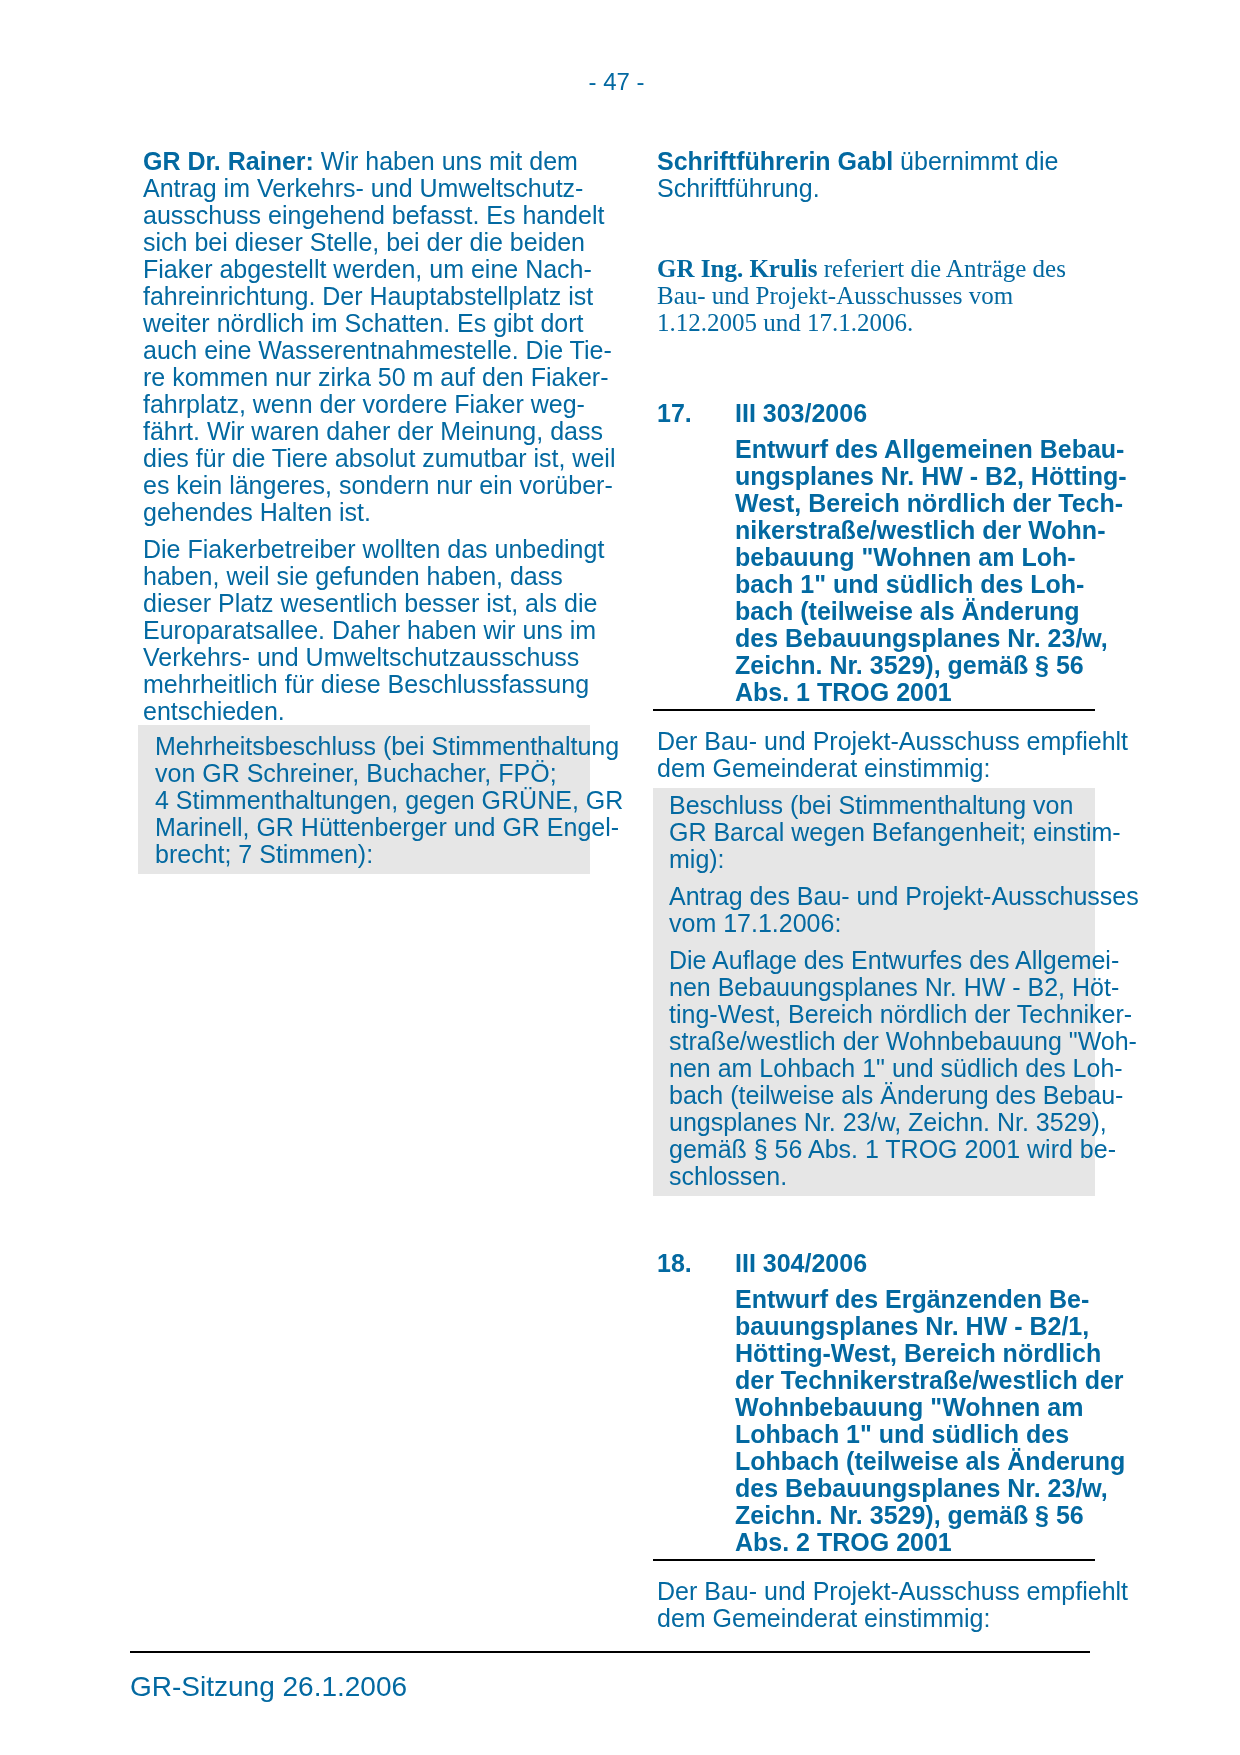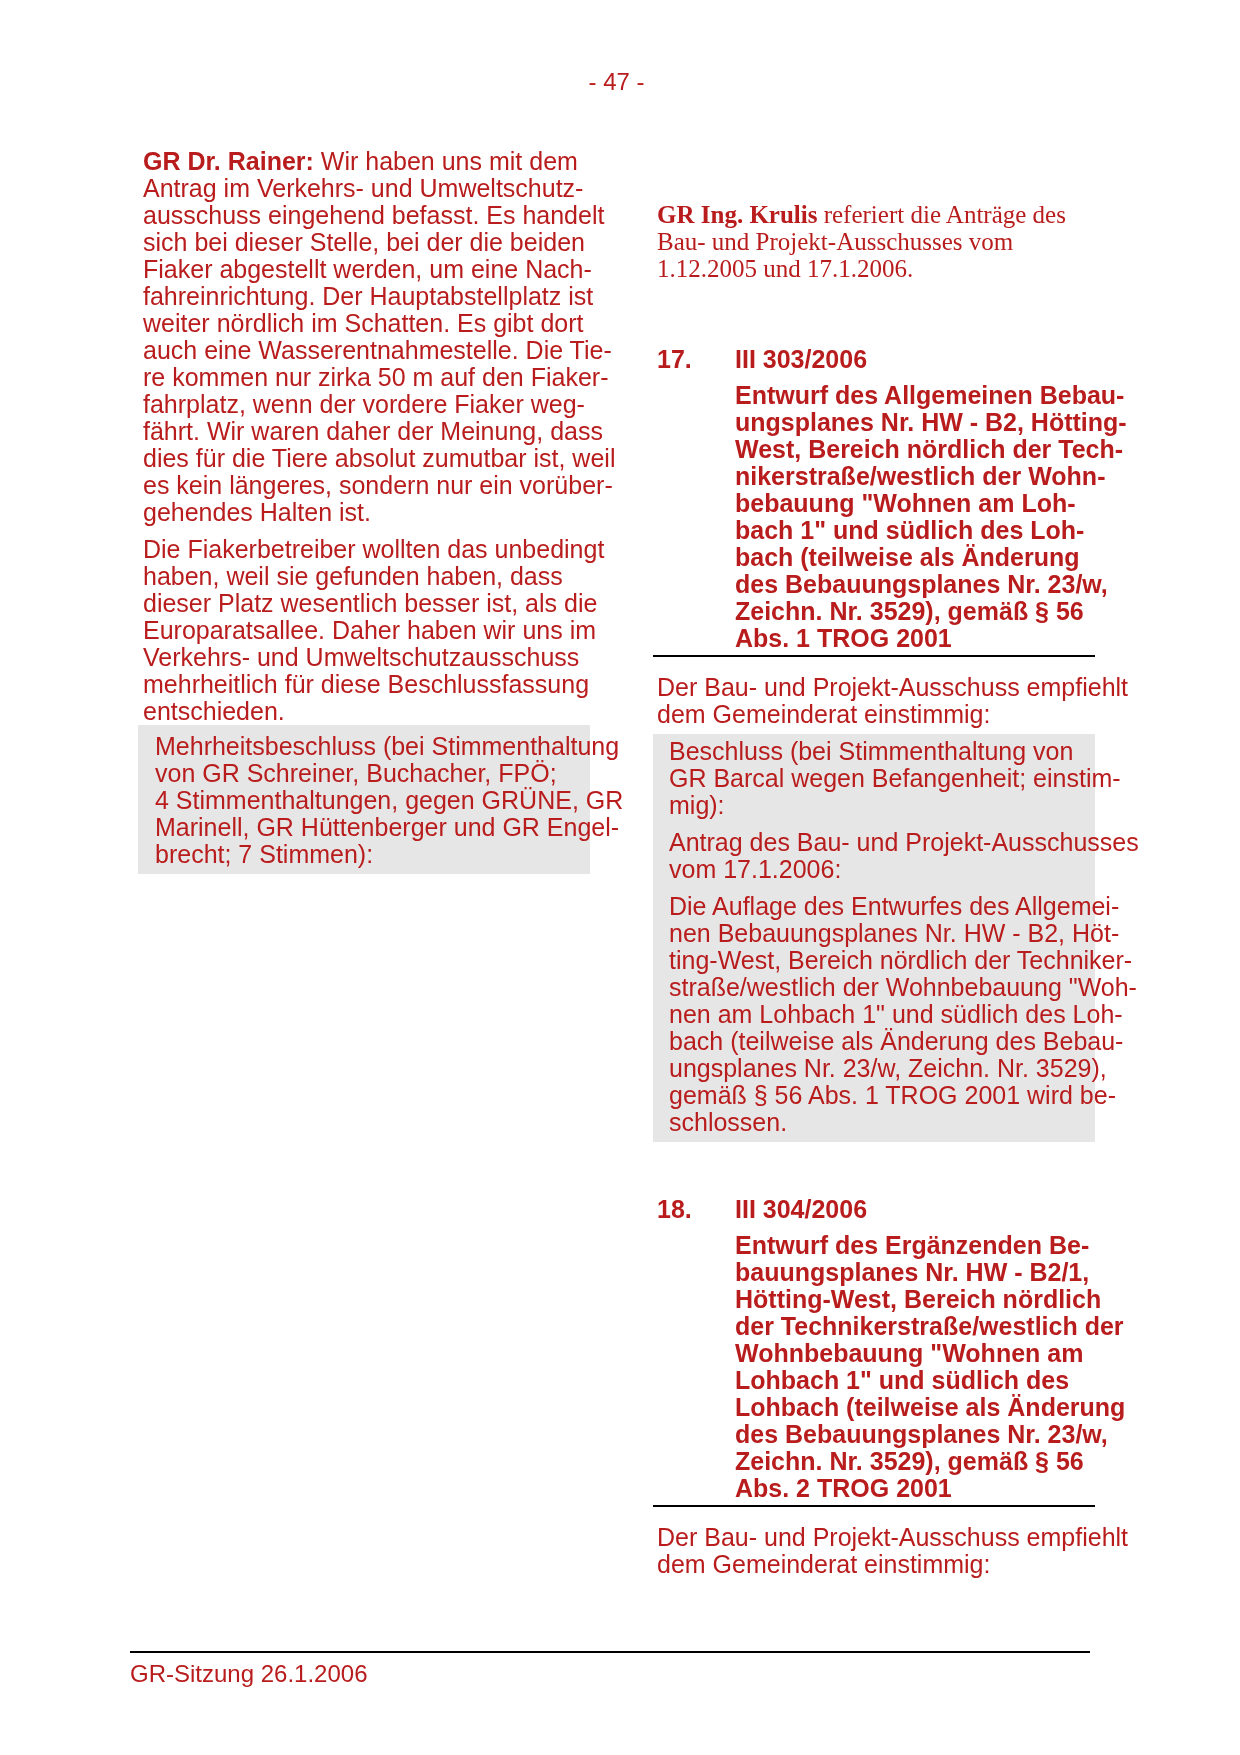--- a/index.html
+++ b/index.html
@@ -1,19 +1,19 @@
 <!DOCTYPE html>
 <html><head>
 <meta charset="utf-8">
 <style>
   html, body { margin:0; padding:0; background:#ffffff; }
   .page {
     position:relative; width:1240px; height:1755px; background:#ffffff;
     font-family:"Liberation Sans", sans-serif; font-size:25px; line-height:27px;
-    color:#b91c1c; overflow:hidden;
+    color:#0369a1; overflow:hidden;
   }
   .page-number {
     position:absolute; top:68px; left:138px; width:957px;
     text-align:center; font-size:24px;
   }
   .col { position:absolute; top:148px; }
   .col-left  { left:138px; width:452px; }
   .col-right { left:653px; width:442px; }
   p { margin:0; }
   .para { padding-left:5px; }
@@ -36,21 +36,21 @@
   .item-heading {
     margin:9px 0 0 82px; font-weight:700; white-space:pre;
   }
   .item-rule { margin-top:3px; border-top:2px solid #000; height:0; }
   .rec { margin-top:17px; }
   .col-right .highlight { margin-top:6px; padding-top:4px; }
   .footer {
     position:absolute; left:130px; top:1651px; width:960px;
     border-top:2px solid #000;
   }
-  .footer-text { padding-top:7px; font-size:24px; }
+  .footer-text { padding-top:20px; font-size:28px; }
 </style>
 </head>
 <body>
 
 <div class="page">
 
   <div class="page-number">- 47 -</div>
 
   <div class="col col-left">
     <p class="para"><span class="lead">GR Dr. Rainer:</span><span class="pre"> Wir haben uns mit dem
@@ -79,20 +79,22 @@
     <div class="highlight">
       <p class="para pre">Mehrheitsbeschluss (bei Stimmenthaltung
 von GR Schreiner, Buchacher, FPÖ;
 4 Stimmenthaltungen, gegen GRÜNE, GR
 Marinell, GR Hüttenberger und GR Engel-
 brecht; 7 Stimmen):</p>
     </div>
   </div>
 
   <div class="col col-right">
+    <p class="para"><span class="lead">Schriftführerin Gabl</span><span class="pre"> übernimmt die
+Schriftführung.</span></p>
 
     <p class="para r2"><span class="lead">GR Ing. Krulis</span><span class="pre"> referiert die Anträge des
 Bau- und Projekt-Ausschusses vom
 1.12.2005 und 17.1.2006.</span></p>
 
     <div class="item item17">
       <div class="item-row">
         <span class="item-number">17.</span>
           <span class="item-code">III 303/2006</span>
       </div>

